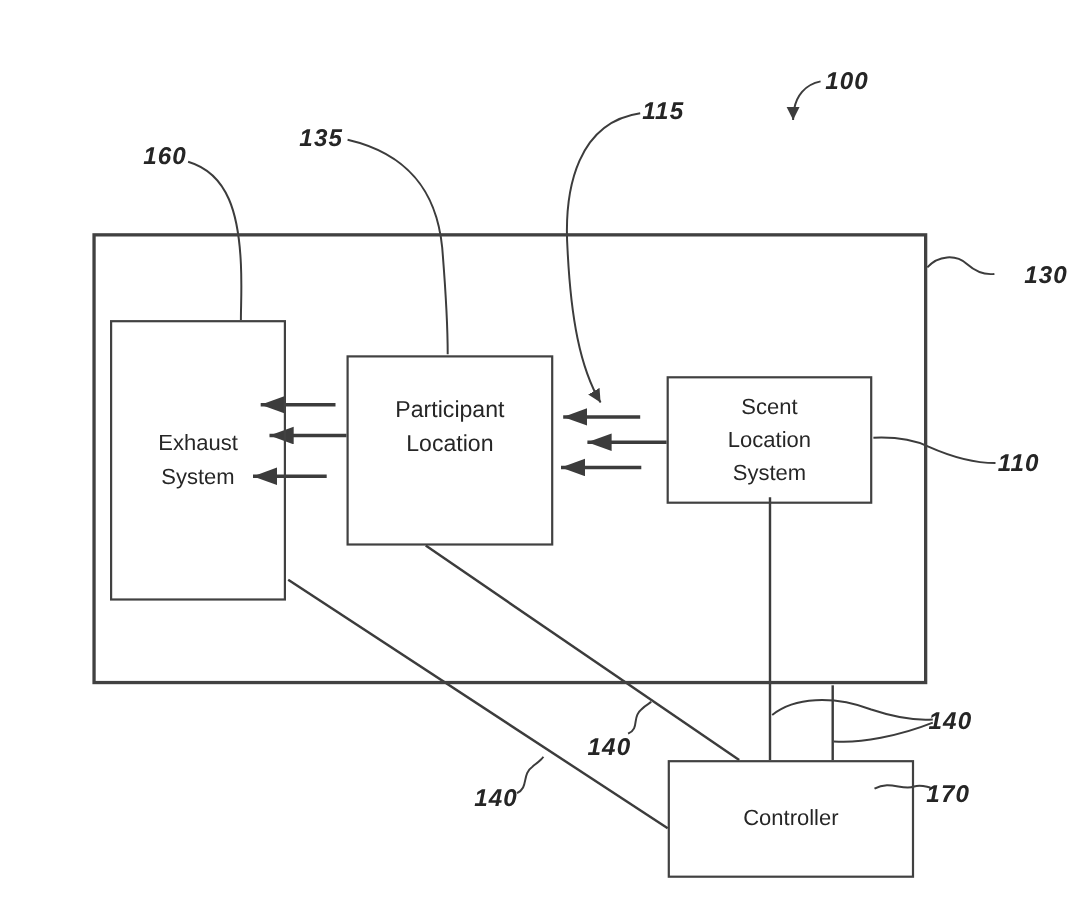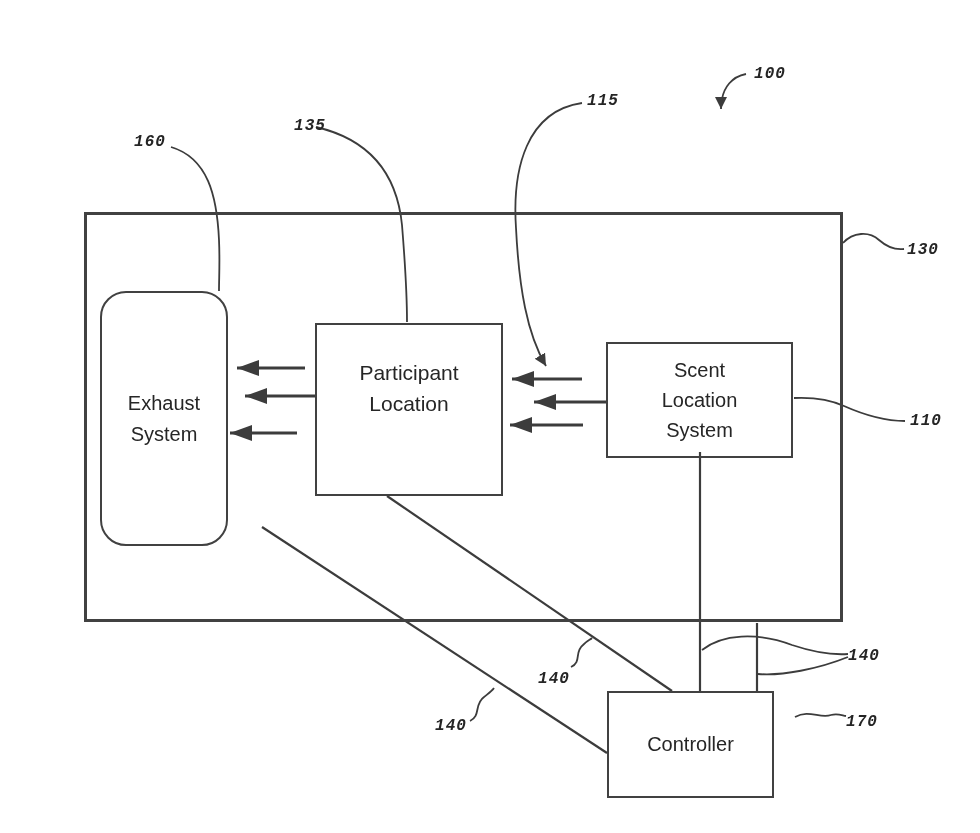--- a/index.html
+++ b/index.html
@@ -28,41 +28,41 @@
   .box {
     position: absolute;
     border: 2px solid #414141;
     background: transparent;
     display: flex; flex-direction: column;
     align-items: center; justify-content: center;
     text-align: center;
     font-size: 20px; line-height: 31px;
     color: #262626;
   }
-  .box-exhaust     { left: 100px; top: 291px; width: 128px; height: 255px; border-radius: 26px; }
+  .box-exhaust     { left: 100px; top: 291px; width: 160px; height: 255px; }
   .box-participant { left: 315px; top: 323px; width: 188px; height: 173px; padding-bottom: 44px; font-size: 21px; }
   .box-scent       { left: 606px; top: 342px; width: 187px; height: 116px; line-height: 30px; }
-  .box-controller  { left: 607px; top: 691px; width: 167px; height: 107px; }
+  .box-controller  { left: 607px; top: 691px; width: 224px; height: 107px; }
 
   .refnum {
     position: absolute;
     transform: translate(-50%, -50%);
-    font-family: Liberation Mono, monospace;
+    font-family: Liberation Sans, sans-serif;
     font-style: italic;
     font-weight: 600;
-    font-size: 16px;
+    font-size: 22px;
     letter-spacing: 1px;
     color: #252525;
     white-space: nowrap;
   }
   .ref-100 { left: 770px; top: 74px; }
   .ref-115 { left: 603px; top: 101px; }
-  .ref-135 { left: 310px; top: 126px; }
+  .ref-135 { left: 292px; top: 126px; }
   .ref-160 { left: 150px; top: 142px; }
-  .ref-130 { left: 923px; top: 250px; }
+  .ref-130 { left: 951px; top: 250px; }
   .ref-110 { left: 926px; top: 421px; text-align: center; }
   .ref-140-right { left: 864px; top: 656px; }
   .ref-140-mid   { left: 554px; top: 679px; }
   .ref-140-left  { left: 451px; top: 726px; }
   .ref-120 { left: 862px; top: 722px; }
 </style>
 </head>
 <body>
 
 <div class="stage">

